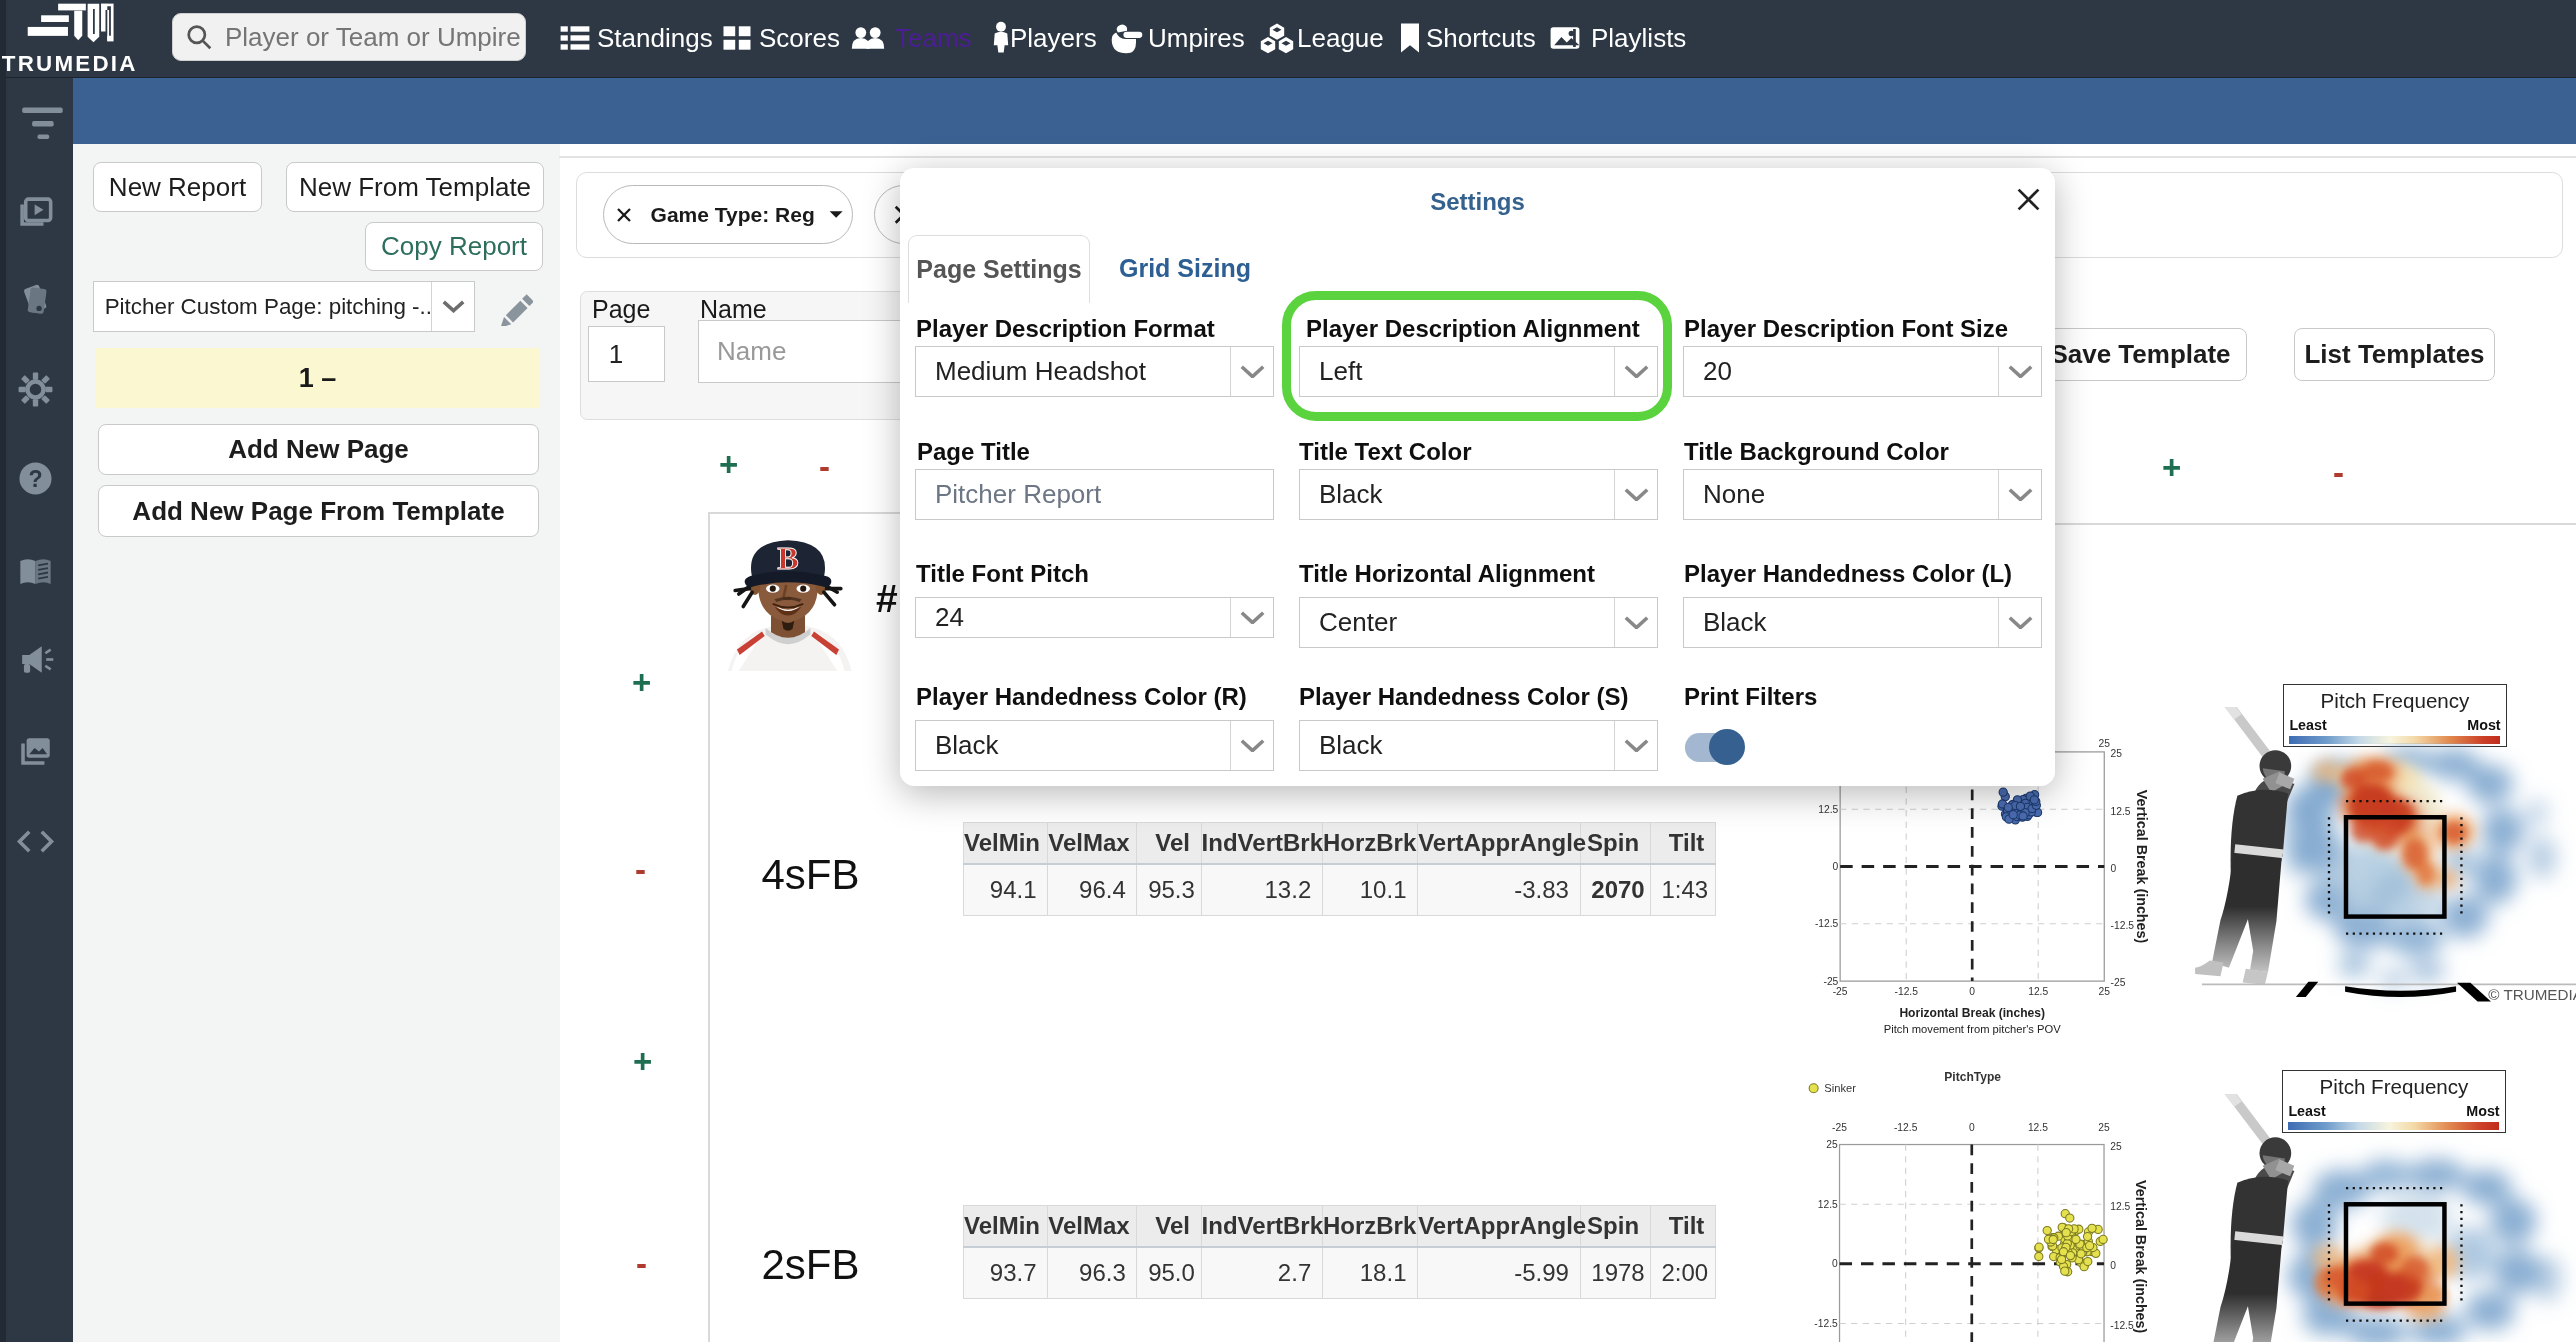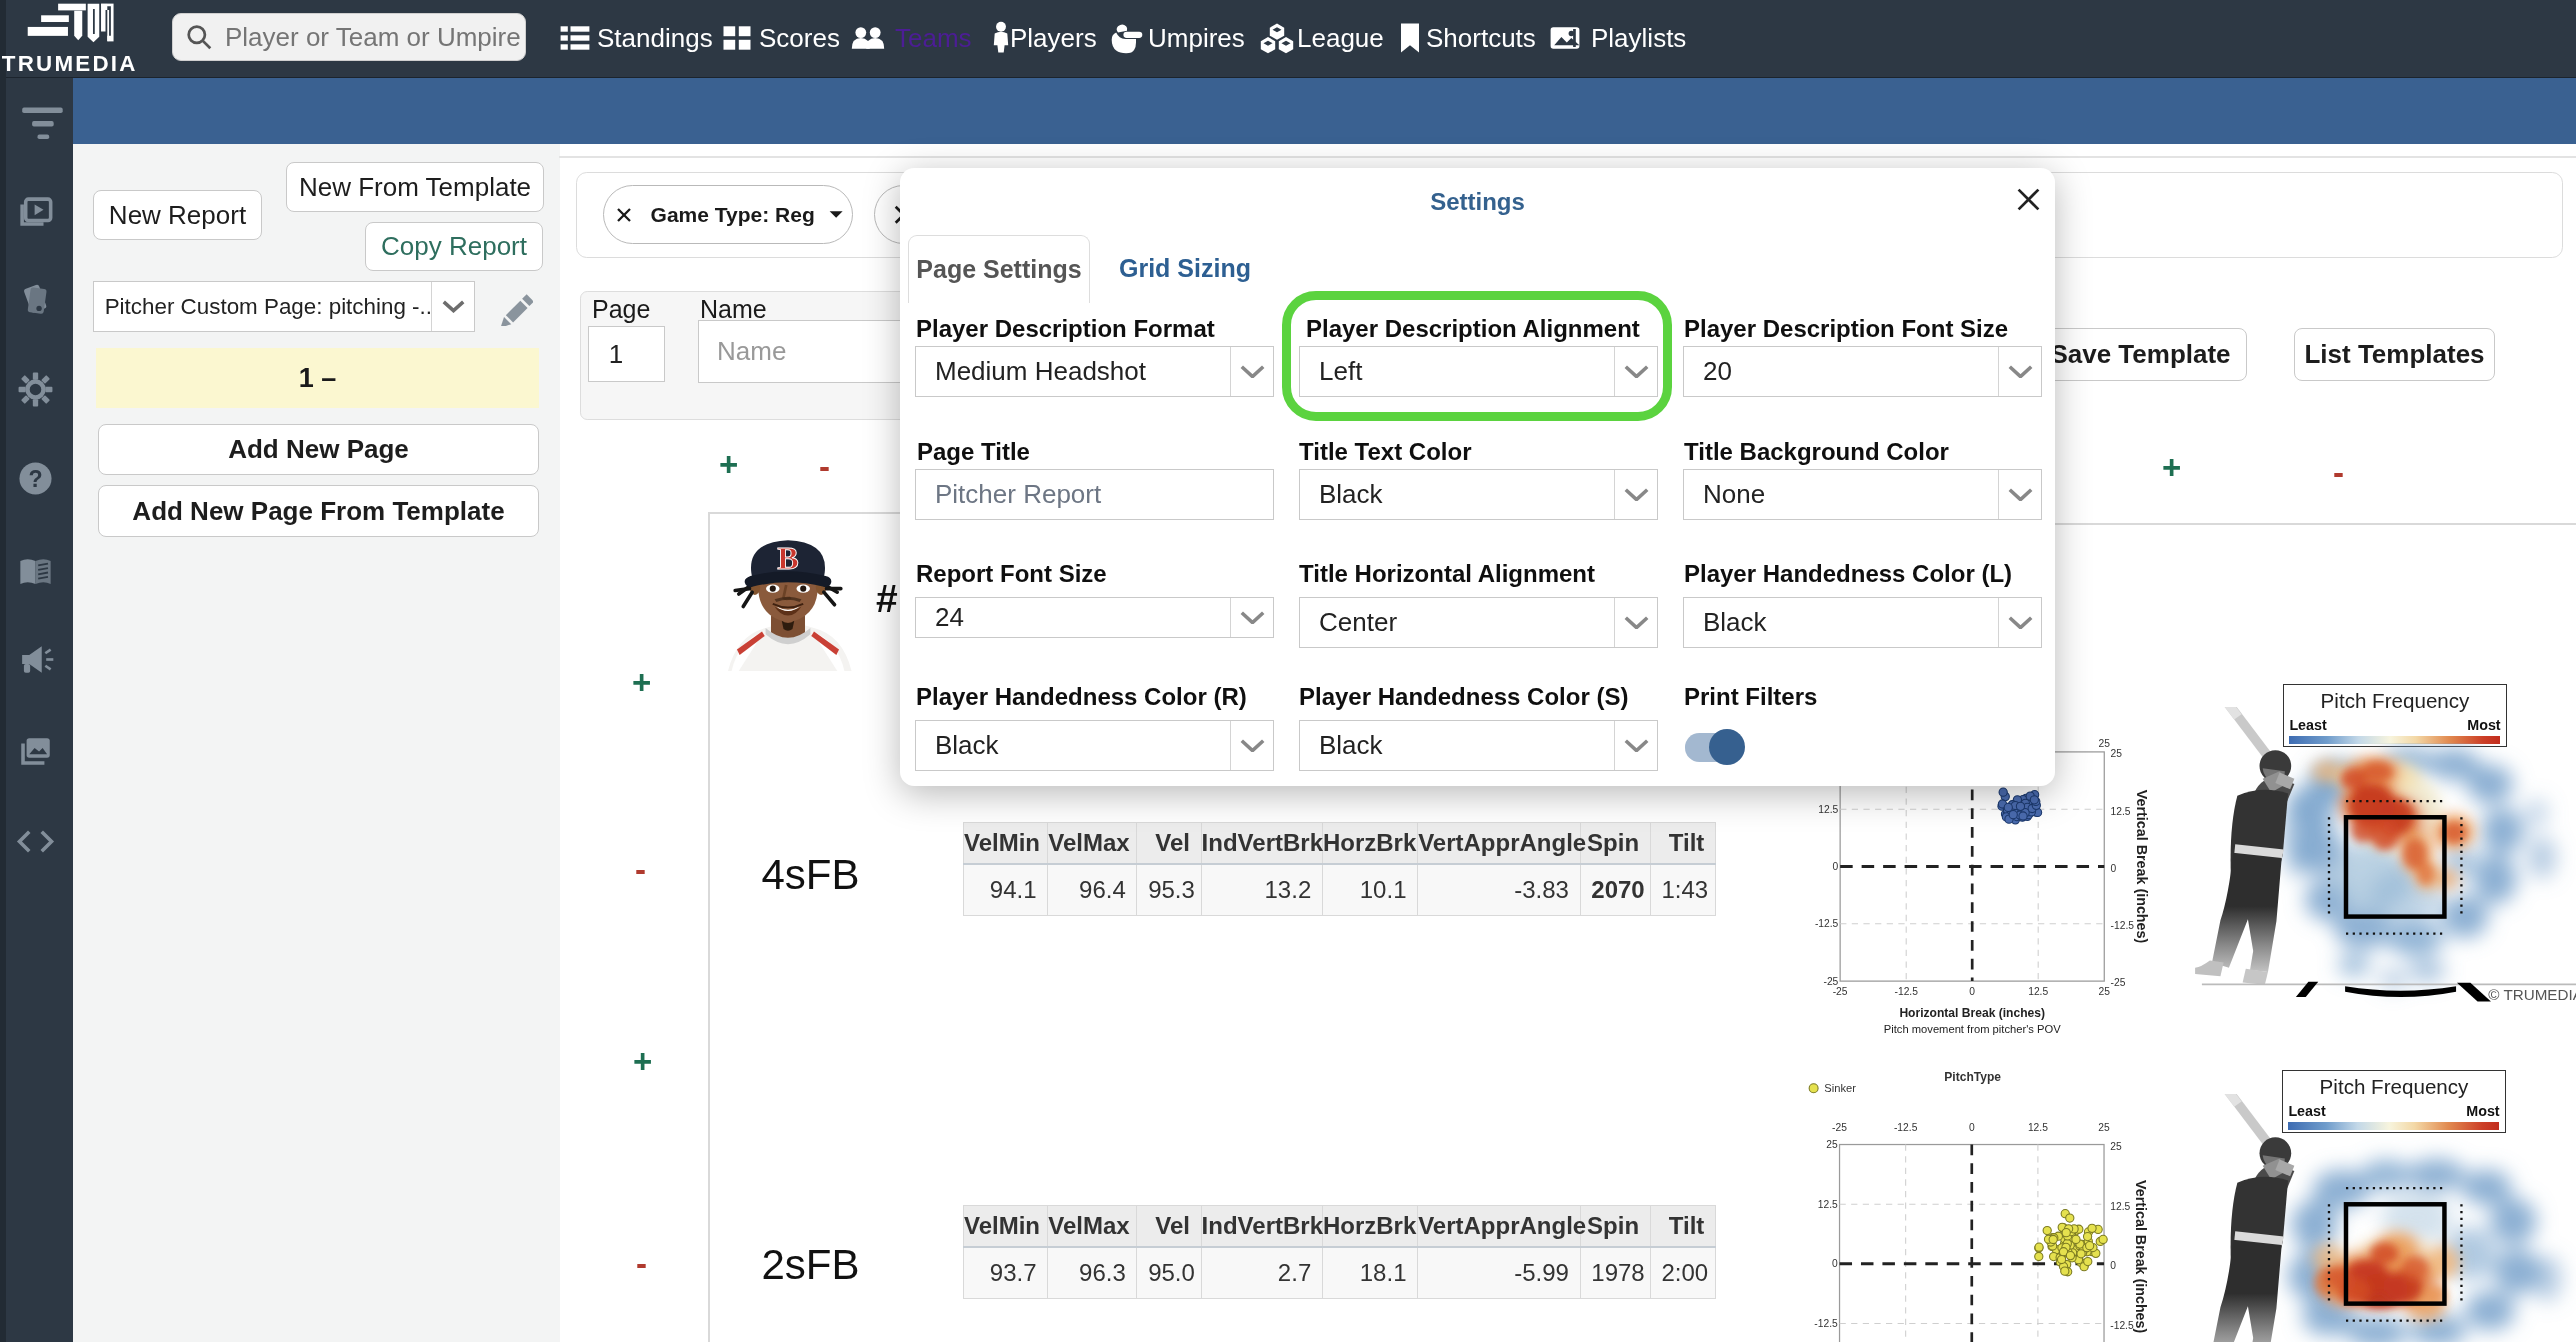--- a/index.html
+++ b/index.html
@@ -156,21 +156,21 @@
       <path d="M16 26 l6 -7 l5 4 l4 -4 l5 7 z" fill="#2d3844"></path>
       <path d="M9 14 v22 h24" fill="none" stroke="#828e9a" stroke-width="4"></path>
     </svg></div>
 <div class="abs" style="left:15px;top:821px;"><svg width="41" height="41" viewBox="0 0 46 46" fill="#828e9a">
       <g fill="none" stroke="#828e9a" stroke-width="4">
         <path d="M16 12 l-11 11 l11 11"></path>
         <path d="M30 12 l11 11 l-11 11"></path>
       </g>
     </svg></div>
 <div class="abs" style="left:73px;top:144px;width:487px;height:1198px;background:#f3f4f4;"></div>
-<div class="btn" style="left:93px;top:162px;width:169px;height:50px;margin-top:28px;">New Report</div>
+<div class="btn" style="left:93px;top:162px;width:169px;height:50px;">New Report</div>
 <div class="btn" style="left:286px;top:162px;width:258px;height:50px;">New From Template</div>
 <div class="btn" style="left:365px;top:222px;width:178px;height:49px;color:#2e6e5e;">Copy Report</div>
 <div class="sel" style="left:93px;top:281px;width:382px;height:51px;">
   <span class="val" style="padding-left:10.7px;font-size:22.4px;">Pitcher Custom Page: pitching -...</span>
   <span class="car">
       <svg width="23" height="12.5" viewBox="0 0 26 14" fill="none" stroke="#6d6d6d" stroke-width="4">
         <path d="M2 2 L13 12 L24 2"></path>
       </svg>
     </span>
 </div>
@@ -790,21 +790,21 @@
     </span>
   </div>
 <div class="sel" style="left:1683px;top:469px;width:359px;height:51px;z-index:21;">
     <span class="val">None</span>
     <span class="car">
       <svg width="25" height="13.4" viewBox="0 0 28 15" fill="none" stroke="#888" stroke-width="4">
         <path d="M2 2 L14 13 L26 2"></path>
       </svg>
     </span>
   </div>
-<div class="lbl" style="left:916px;top:560px;z-index:21;font-weight:600;">Report Font Size</div>
+<div class="lbl" style="left:916px;top:560px;z-index:21;font-weight:600;">Title Font Pitch</div>
 <div class="lbl" style="left:1299px;top:560px;z-index:21;font-weight:600;">Title Horizontal Alignment</div>
 <div class="lbl" style="left:1684px;top:560px;z-index:21;font-weight:600;">Player Handedness Color (L)</div>
 <div class="sel" style="left:915px;top:597px;width:359px;height:41px;z-index:21;">
     <span class="val">24</span>
     <span class="car">
       <svg width="25" height="13.4" viewBox="0 0 28 15" fill="none" stroke="#888" stroke-width="4">
         <path d="M2 2 L14 13 L26 2"></path>
       </svg>
     </span>
   </div>

